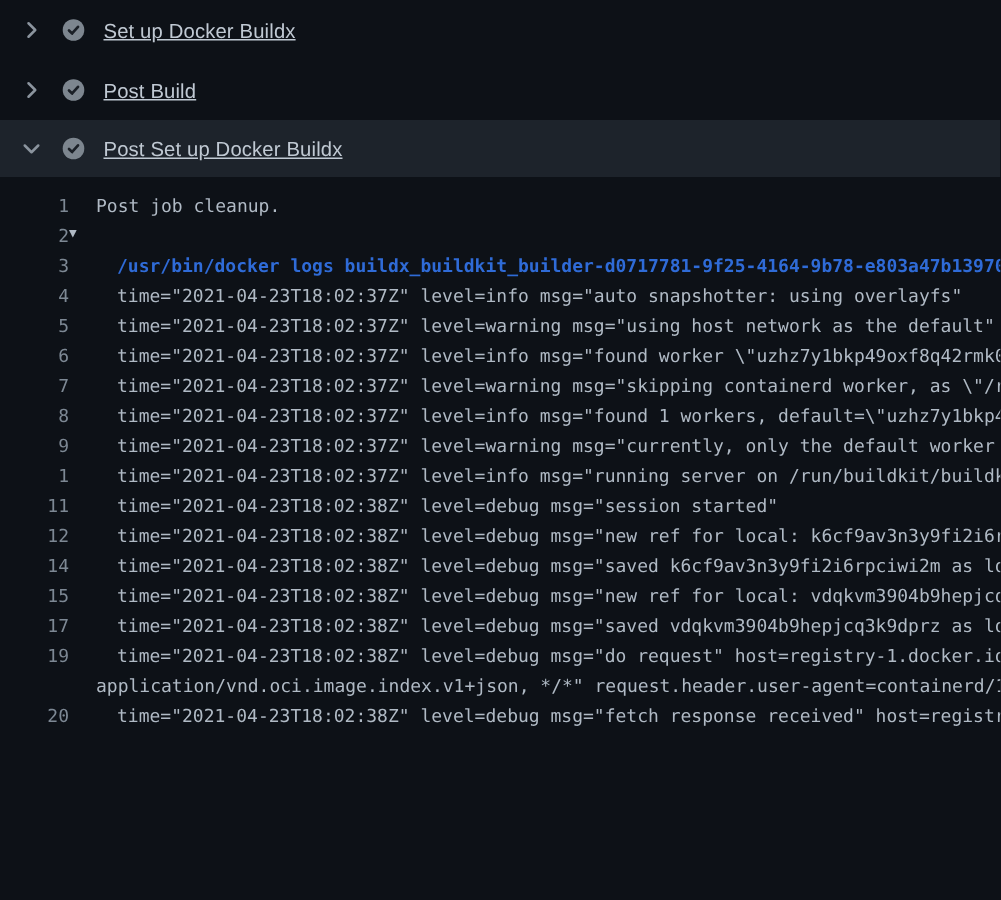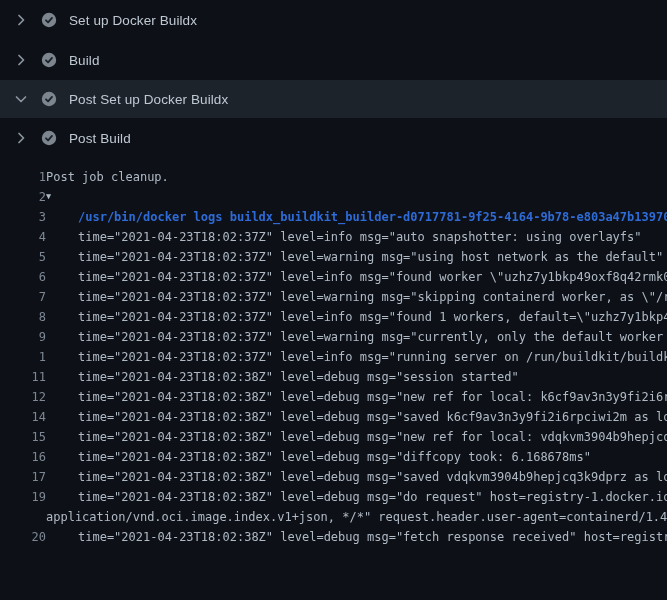--- a/index.html
+++ b/index.html
@@ -26,20 +26,21 @@
     display: flex; align-items: center; justify-content: center;
     flex: none;
   }
   .step.expanded .chev svg { transform: rotate(90deg); }
   .check { margin-left: 12px; width: 16px; height: 16px; flex: none; }
   .step-label {
     margin-left: 12px;
     font-size: 13.5px;
     color: var(--header-text, #c0c9d3);
     letter-spacing: 0.1px;
+    text-decoration: underline;
   }
   
   .log {
     padding-top: 9px;
     font-family: "DejaVu Sans Mono", "Liberation Mono", monospace;
     font-size: 12px;
   }
   .lrow {
     display: flex;
     height: 20px;
@@ -48,20 +49,21 @@
     cursor: pointer;
   }
   .lnum {
     width: 46px;
     flex: none;
     text-align: right;
     color: var(--num-color, #7d8894);
     user-select: none;
   }
   .ltext {
+    margin-left: 18px;
     color: var(--text-color, #b0bac5);
     overflow: hidden;
     flex: 1;
   }
   .lrow.indent1 .ltext { margin-left: 32px; }
   .lrow.command .ltext { color: var(--cmd-blue, #2f6bd7); font-weight: bold; }
   .caret {
     display: inline-block;
     font-size: 8.5px;
     margin-right: 7px;
@@ -82,63 +84,49 @@
     </span>
     <span class="check">
       <svg width="16" height="16" viewBox="0 0 16 16">
         <circle cx="8" cy="8" r="7.2" class="check-fill" fill="#7d868f"></circle>
         <path d="M5 8.3 L7.1 10.3 L11 5.9" fill="none" class="check-mark" stroke-width="1.8" stroke-linecap="round" stroke-linejoin="round" stroke="#1b2027"></path>
       </svg>
     </span>
     <span class="step-label">Set up Docker Buildx</span>
   </div>
 
+
   <div class="step">
     <span class="chev">
       <svg width="16" height="16" viewBox="0 0 16 16">
         <path d="M6 3.5 L10.5 8 L6 12.5" fill="none" stroke="currentColor" stroke-width="1.7" stroke-linecap="round" stroke-linejoin="round"></path>
       </svg>
     </span>
     <span class="check">
       <svg width="16" height="16" viewBox="0 0 16 16">
         <circle cx="8" cy="8" r="7.2" class="check-fill" fill="#7d868f"></circle>
         <path d="M5 8.3 L7.1 10.3 L11 5.9" fill="none" class="check-mark" stroke-width="1.8" stroke-linecap="round" stroke-linejoin="round" stroke="#1b2027"></path>
       </svg>
     </span>
-    <span class="step-label">Build</span>
+    <span class="step-label">Post Build</span>
   </div>
 
   <div class="step expanded">
     <span class="chev">
       <svg width="16" height="16" viewBox="0 0 16 16">
         <path d="M6 3.5 L10.5 8 L6 12.5" fill="none" stroke="currentColor" stroke-width="1.7" stroke-linecap="round" stroke-linejoin="round"></path>
       </svg>
     </span>
     <span class="check">
       <svg width="16" height="16" viewBox="0 0 16 16">
         <circle cx="8" cy="8" r="7.2" class="check-fill" fill="#7d868f"></circle>
         <path d="M5 8.3 L7.1 10.3 L11 5.9" fill="none" class="check-mark" stroke-width="1.8" stroke-linecap="round" stroke-linejoin="round" stroke="#1b2027"></path>
       </svg>
     </span>
     <span class="step-label">Post Set up Docker Buildx</span>
-  </div>
-
-  <div class="step">
-    <span class="chev">
-      <svg width="16" height="16" viewBox="0 0 16 16">
-        <path d="M6 3.5 L10.5 8 L6 12.5" fill="none" stroke="currentColor" stroke-width="1.7" stroke-linecap="round" stroke-linejoin="round"></path>
-      </svg>
-    </span>
-    <span class="check">
-      <svg width="16" height="16" viewBox="0 0 16 16">
-        <circle cx="8" cy="8" r="7.2" class="check-fill" fill="#7d868f"></circle>
-        <path d="M5 8.3 L7.1 10.3 L11 5.9" fill="none" class="check-mark" stroke-width="1.8" stroke-linecap="round" stroke-linejoin="round" stroke="#1b2027"></path>
-      </svg>
-    </span>
-    <span class="step-label">Post Build</span>
   </div>
 </div>
 <div class="log" id="log">
   <div class="lrow indent0">
     <span class="lnum">1</span>
     <span class="ltext">Post job cleanup.</span>
   </div>
 
   <div class="lrow indent0 group">
     <span class="lnum">2</span>
@@ -200,24 +188,20 @@
   <div class="lrow indent1">
     <span class="lnum">14</span>
     <span class="ltext">time="2021-04-23T18:02:38Z" level=debug msg="saved k6cf9av3n3y9fi2i6rpciwi2m as loca</span>
   </div>
 
   <div class="lrow indent1">
     <span class="lnum">15</span>
     <span class="ltext">time="2021-04-23T18:02:38Z" level=debug msg="new ref for local: vdqkvm3904b9hepjcq3k</span>
   </div>
 
-  <div class="lrow indent1">
-    <span class="lnum">16</span>
-    <span class="ltext">time="2021-04-23T18:02:38Z" level=debug msg="diffcopy took: 6.168678ms"</span>
-  </div>
 
   <div class="lrow indent1">
     <span class="lnum">17</span>
     <span class="ltext">time="2021-04-23T18:02:38Z" level=debug msg="saved vdqkvm3904b9hepjcq3k9dprz as loca</span>
   </div>
 
 
   <div class="lrow indent1">
     <span class="lnum">19</span>
     <span class="ltext">time="2021-04-23T18:02:38Z" level=debug msg="do request" host=registry-1.docker.io r</span>

